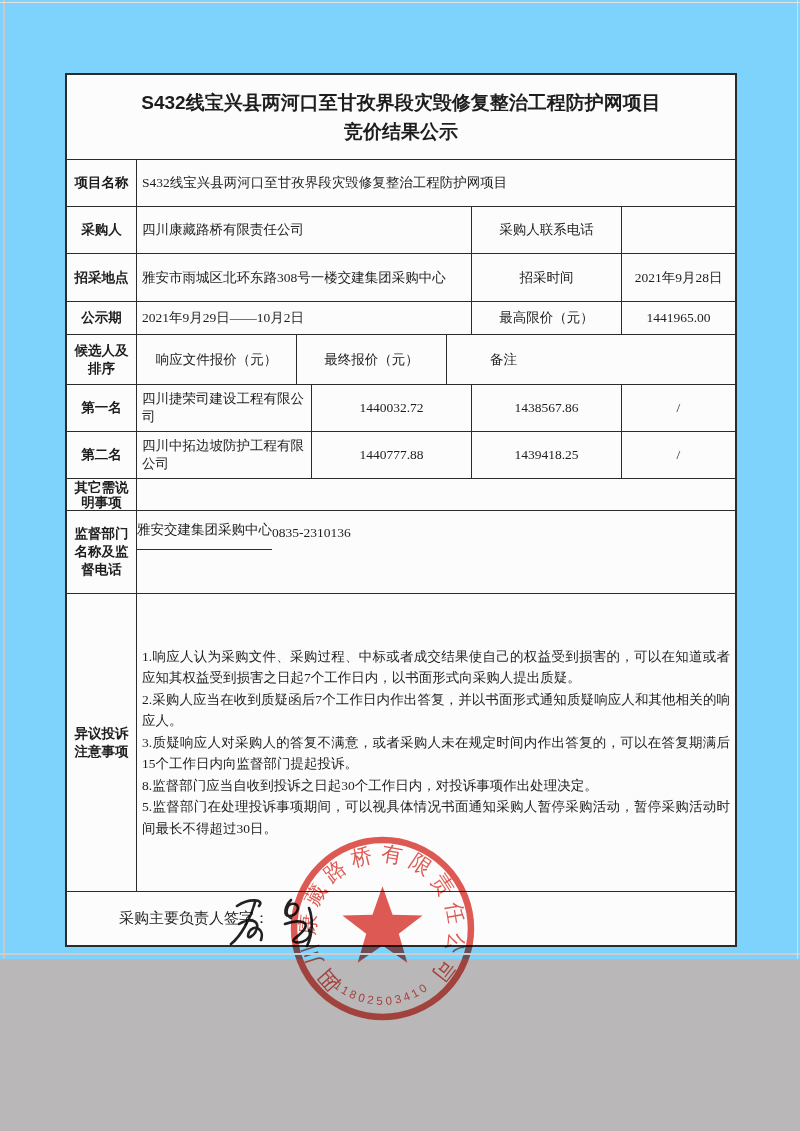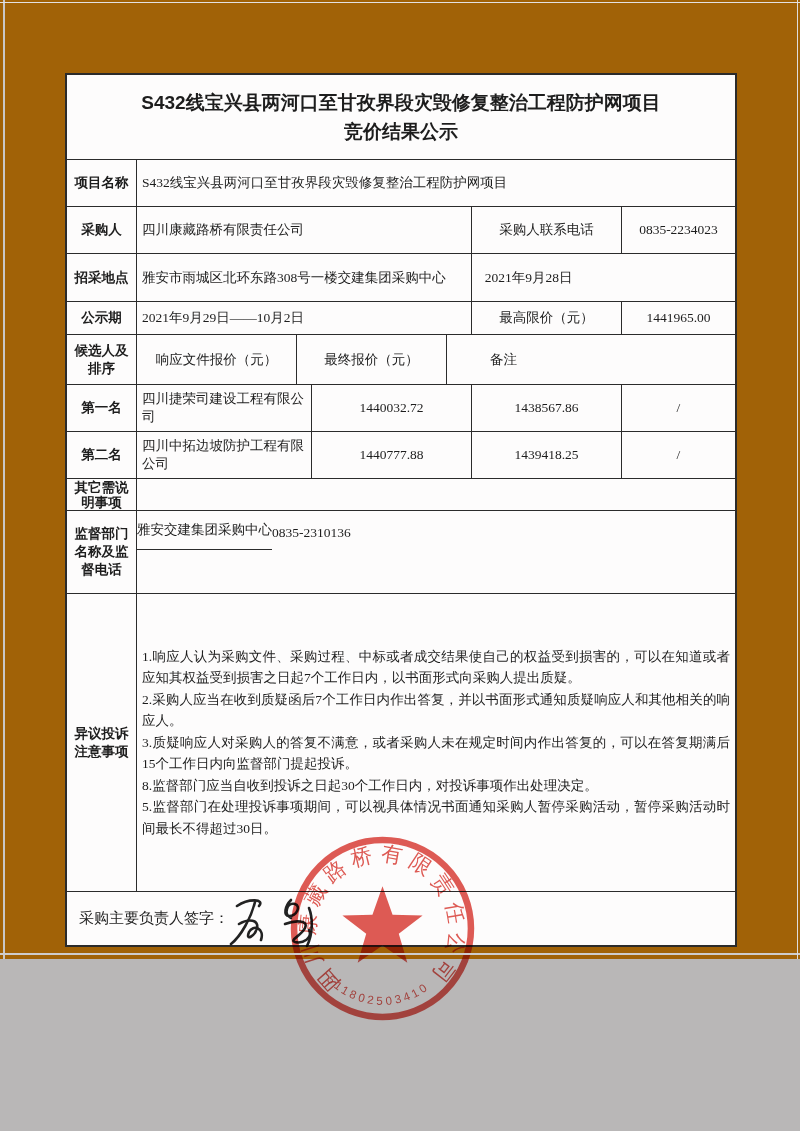--- a/index.html
+++ b/index.html
@@ -6,36 +6,36 @@
   body{
     width:800px;height:1131px;
     background:#b9b7b7;
     font-family:"Liberation Serif", serif;
     color:#1d1d1d;
     position:relative;
     overflow:hidden;
   }
   .page{
     position:absolute;left:0;top:0;width:800px;height:959px;
-    background:#a16207;
+    background:#7dd3fc;
   }
   .scan-edge-left{position:absolute;left:3px;top:0;bottom:0;width:2px;background:#c9c7c7;}
   .scan-edge-bottom{position:absolute;left:0;right:0;bottom:4px;height:2px;background:#cecccc;}
   .scan-edge-right{position:absolute;right:2px;top:0;bottom:0;width:1px;background:#dedcdc;}
   .scan-edge-top{position:absolute;left:0;right:0;top:2px;height:1px;background:#e3e1e1;}
 
   .table{
     position:absolute;left:65px;top:73px;
     width:672px;height:874px;
     border:2px solid #2b2b2b;
     background:#fdfcfc;
     box-sizing:border-box;
   }
   .row{display:flex;border-bottom:1px solid #2b2b2b;box-sizing:border-box;}
-  .row.last-row{border-bottom:none;}
+  .row.last-row{border-bottom:none;padding-left:40px;}
   .cell{
     border-right:1px solid #2b2b2b;
     box-sizing:border-box;
     display:flex;align-items:center;
     font-size:13.5px;line-height:18px;
     padding:2px 5px;
     overflow:hidden;
   }
   .c1{width:70px;font-weight:bold;}
   .c2{width:175px;}
@@ -87,26 +87,26 @@
 
     <div class="row" style="height:47px">
       <div class="cell c1 label">项目名称</div>
       <div class="cell c25 leftal">S432线宝兴县两河口至甘孜界段灾毁修复整治工程防护网项目</div>
     </div>
 
     <div class="row" style="height:47px">
       <div class="cell c1 label">采购人</div>
       <div class="cell c23 leftal">四川康藏路桥有限责任公司</div>
       <div class="cell c4 center">采购人联系电话</div>
-      <div class="cell c5 center">0835-2234023</div>
     </div>
 
     <div class="row" style="height:48px">
       <div class="cell c1 label">招采地点</div>
       <div class="cell c23 leftal">雅安市雨城区北环东路308号一楼交建集团采购中心</div>
+      <div class="cell c4 center">招采时间</div>
       <div class="cell c5 center">2021年9月28日</div>
     </div>
 
     <div class="row" style="height:33px">
       <div class="cell c1 label">公示期</div>
       <div class="cell c23 leftal">2021年9月29日——10月2日</div>
       <div class="cell c4 center">最高限价（元）</div>
       <div class="cell c5 center">1441965.00</div>
     </div>
 

